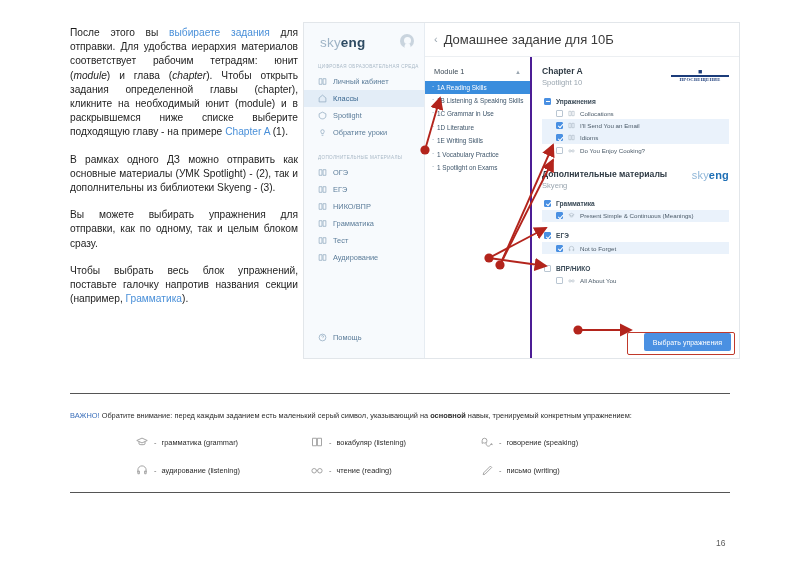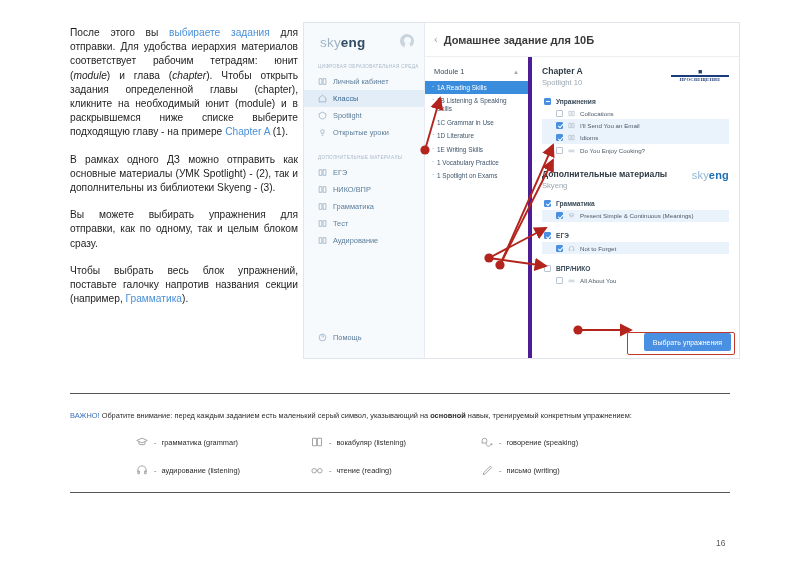--- a/index.html
+++ b/index.html
@@ -64,25 +64,25 @@
     position:absolute; left:0; bottom:12px; width:100%;
   }
 
   
   #app-content { position:absolute; left:121px; top:0; right:0; bottom:0; }
   #content-head {
     height:34px; border-bottom:1px solid #eceff2;
     display:flex; align-items:center; padding-left:9px; gap:6px;
   }
   #back-chevron { color:#9aa6b0; font-size:11px; line-height:1; }
-  #hw-title { font-size:11px; color:#3a3a3a;font-weight:bold; }
+  #hw-title { font-size:13px; color:#3a3a3a; }
 
   #panes { display:flex; height:303px; }
   
-  #module-pane { width:107px; border-right:4px solid #4c1d95; padding:10px 0 0 0; }
+  #module-pane { width:107px; border-right:2px solid #4c1d95; padding:10px 0 0 0; }
   #module-head {
     display:flex; align-items:center; justify-content:space-between;
     padding:0 9px 0 9px; font-size:7.4px; color:#3d4b57; margin-bottom:5px;
   }
   #module-caret { color:#9aa6b0; font-size:6px; }
   .mod-item {
     font-size:6.4px; color:#3f566b; padding:2.5px 6px 2.5px 12px;
     line-height:8.4px; position:relative;
   }
   .mod-item::before{ content:"·"; position:absolute; left:7px; top:1.5px; color:#7e94a8; }
@@ -210,25 +210,33 @@
           </svg>
         </span>
       <span>Spotlight</span>
     </div>
     <div class="side-item">
       <span class="side-ico">
           <svg viewBox="0 0 16 16" fill="none" stroke="currentColor" stroke-width="1.3">
             <path d="M5 6a3 3 0 016 0c0 2-1.5 2.5-1.5 4h-3C6.5 8.5 5 8 5 6zM6.5 13h3"></path>
           </svg>
         </span>
-      <span>Открытые уроки</span>
+      <span>Обратите уроки</span>
     </div>
 
     <div class="side-cap">ДОПОЛНИТЕЛЬНЫЕ МАТЕРИАЛЫ</div>
 
+    <div class="side-item">
+      <span class="side-ico">
+          <svg viewBox="0 0 16 16" fill="none" stroke="currentColor" stroke-width="1.3">
+            <path d="M2 3h5v10H2zM9 3h5v10H9z"></path>
+          </svg>
+        </span>
+      <span>ОГЭ</span>
+    </div>
     <div class="side-item">
       <span class="side-ico">
           <svg viewBox="0 0 16 16" fill="none" stroke="currentColor" stroke-width="1.3">
             <path d="M2 3h5v10H2zM9 3h5v10H9z"></path>
           </svg>
         </span>
       <span>ЕГЭ</span>
     </div>
     <div class="side-item">
       <span class="side-ico">

